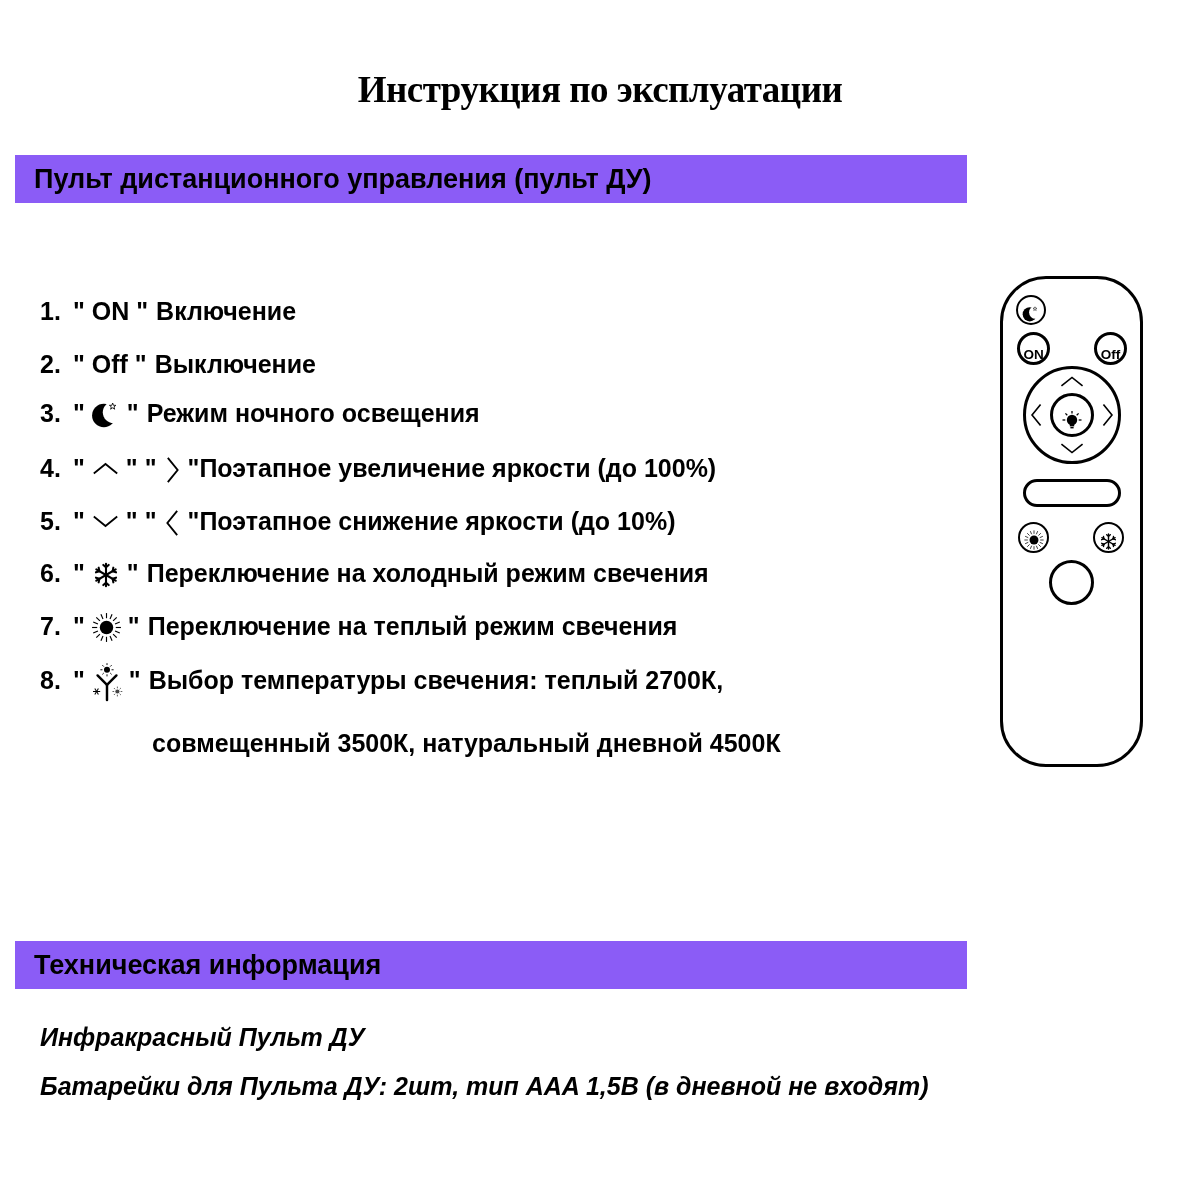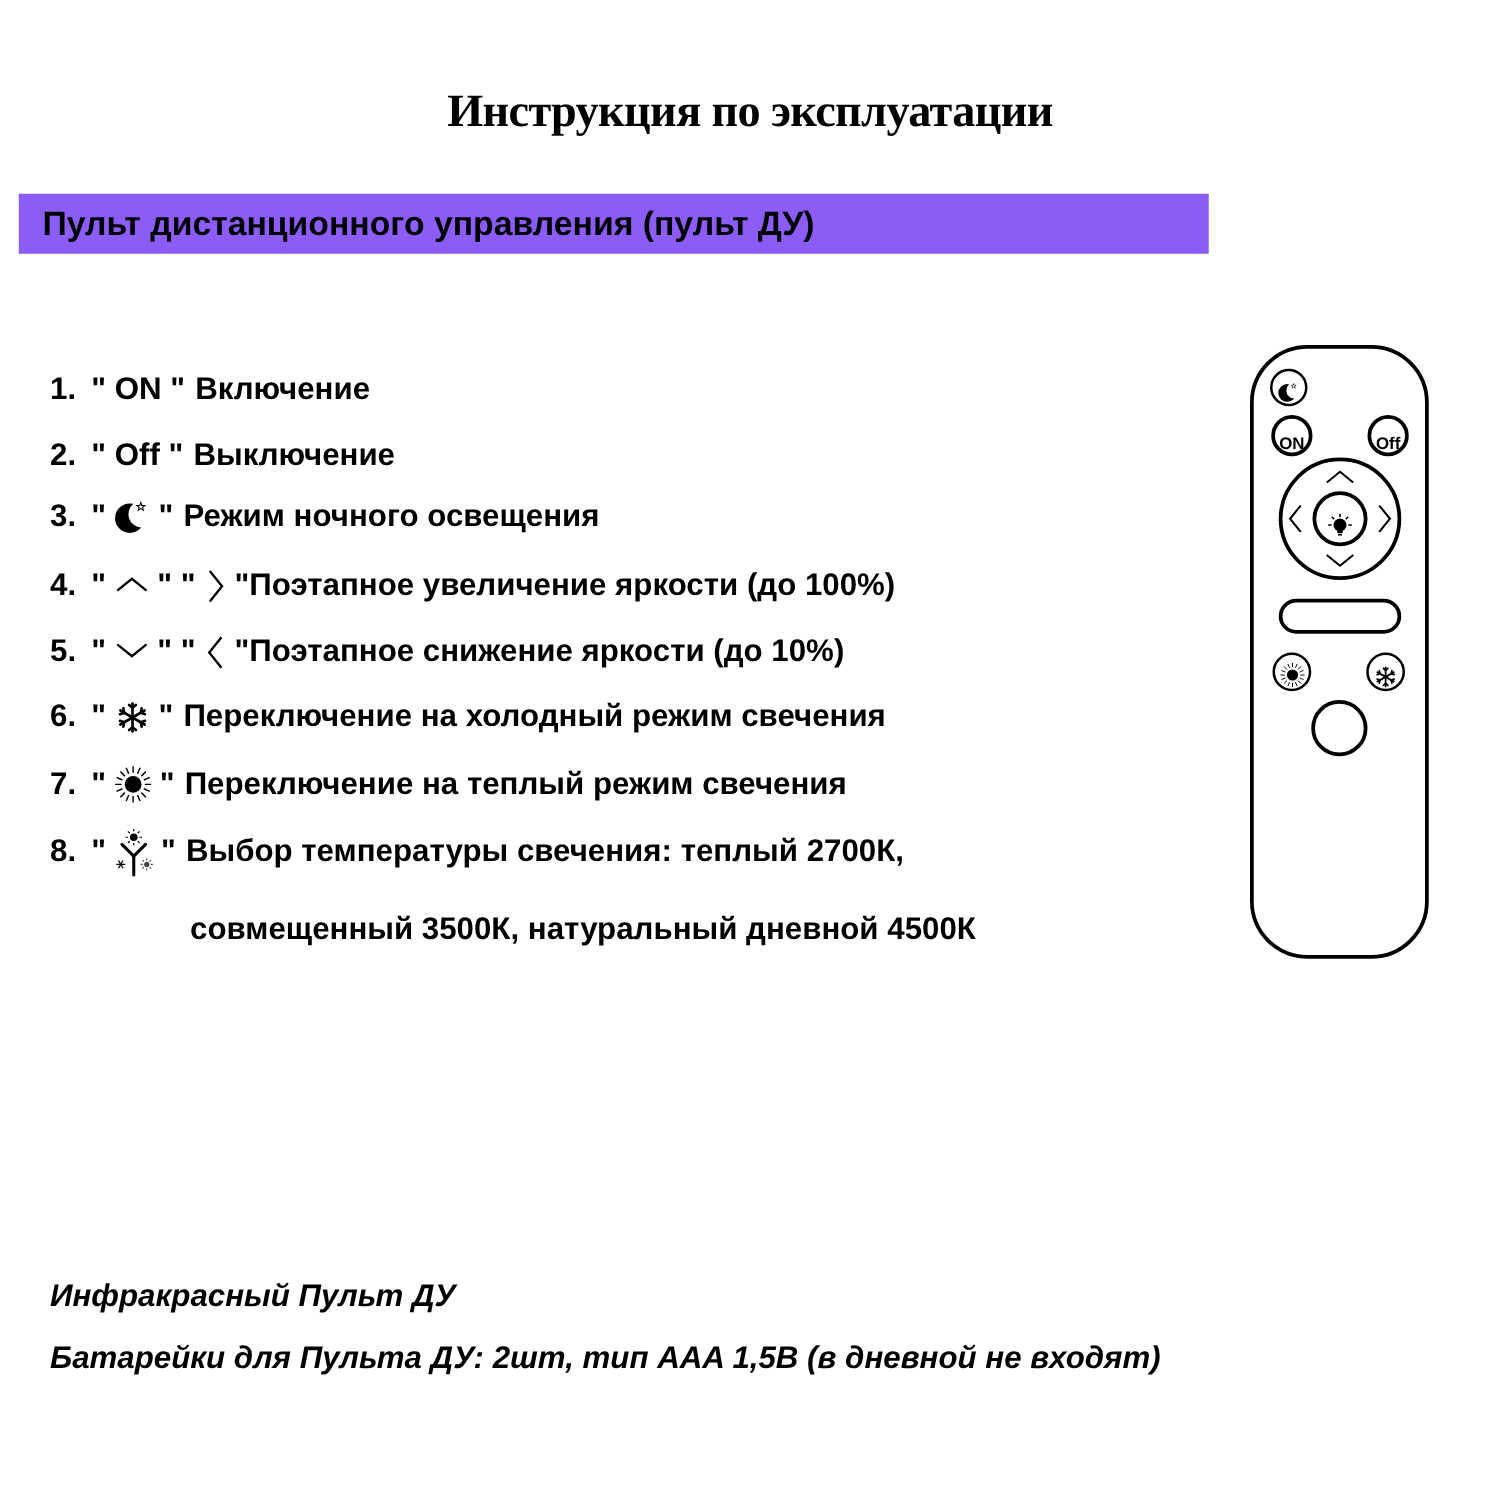--- a/index.html
+++ b/index.html
@@ -271,17 +271,20 @@
         </svg>
     </div>
     <div class="rbtn r-cold">
       <svg class="ic" width="19" height="19">
           <use href="#i-snow"></use>
         </svg>
     </div>
     <div class="rbtn r-blank"></div>
   </div>
 
+  <div class="section-bar bar-tech">
+    <span>Техническая информация</span>
+  </div>
 
   <div class="tech-line tech-1">Инфракрасный Пульт ДУ</div>
   <div class="tech-line tech-2">Батарейки для Пульта ДУ: 2шт, тип AAA 1,5В (в дневной не входят)</div>
 
 </div>
 
 </body></html>

